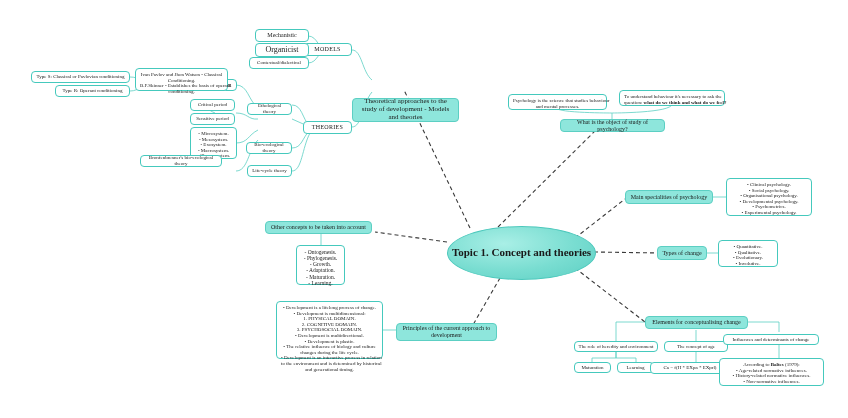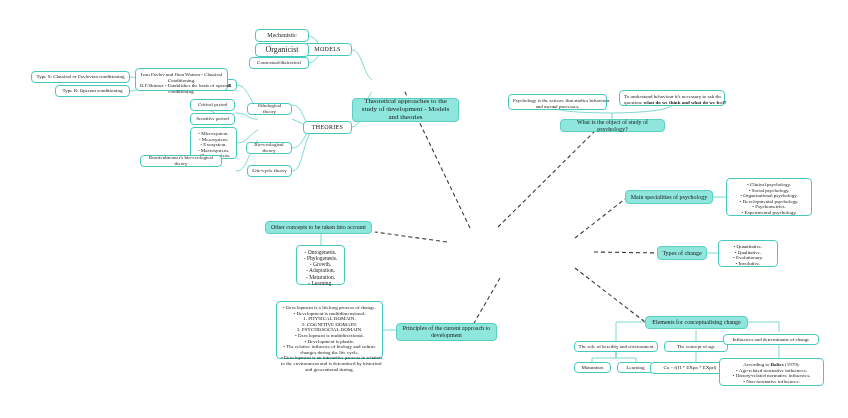--- a/index.html
+++ b/index.html
@@ -73,20 +73,21 @@
       <path d="M447,242 L375,232"></path>
       <path d="M470,228 L404,90"></path>
       <path d="M498,227 L598,128"></path>
       <path d="M575,238 L625,199"></path>
       <path d="M594,252 L660,253"></path>
       <path d="M575,268 L645,322"></path>
       <path d="M500,278 L470,330"></path>
     </g>
   </svg>
 
+  <div id="center">Topic 1. Concept and theories</div>
 
   <div class="node fill t7" style="left:352px;top:74px;width:107px;height:24px;">
     <span>Theoretical approaches to the study of development - Models and theories</span>
   </div>
 
   <div class="node t6 caps" style="left:303px;top:43px;width:49px;height:13px;">
     <span>MODELS</span>
   </div>
   <div class="node t6" style="left:255px;top:29px;width:54px;height:13px;">
     <span>Mechanistic</span>

